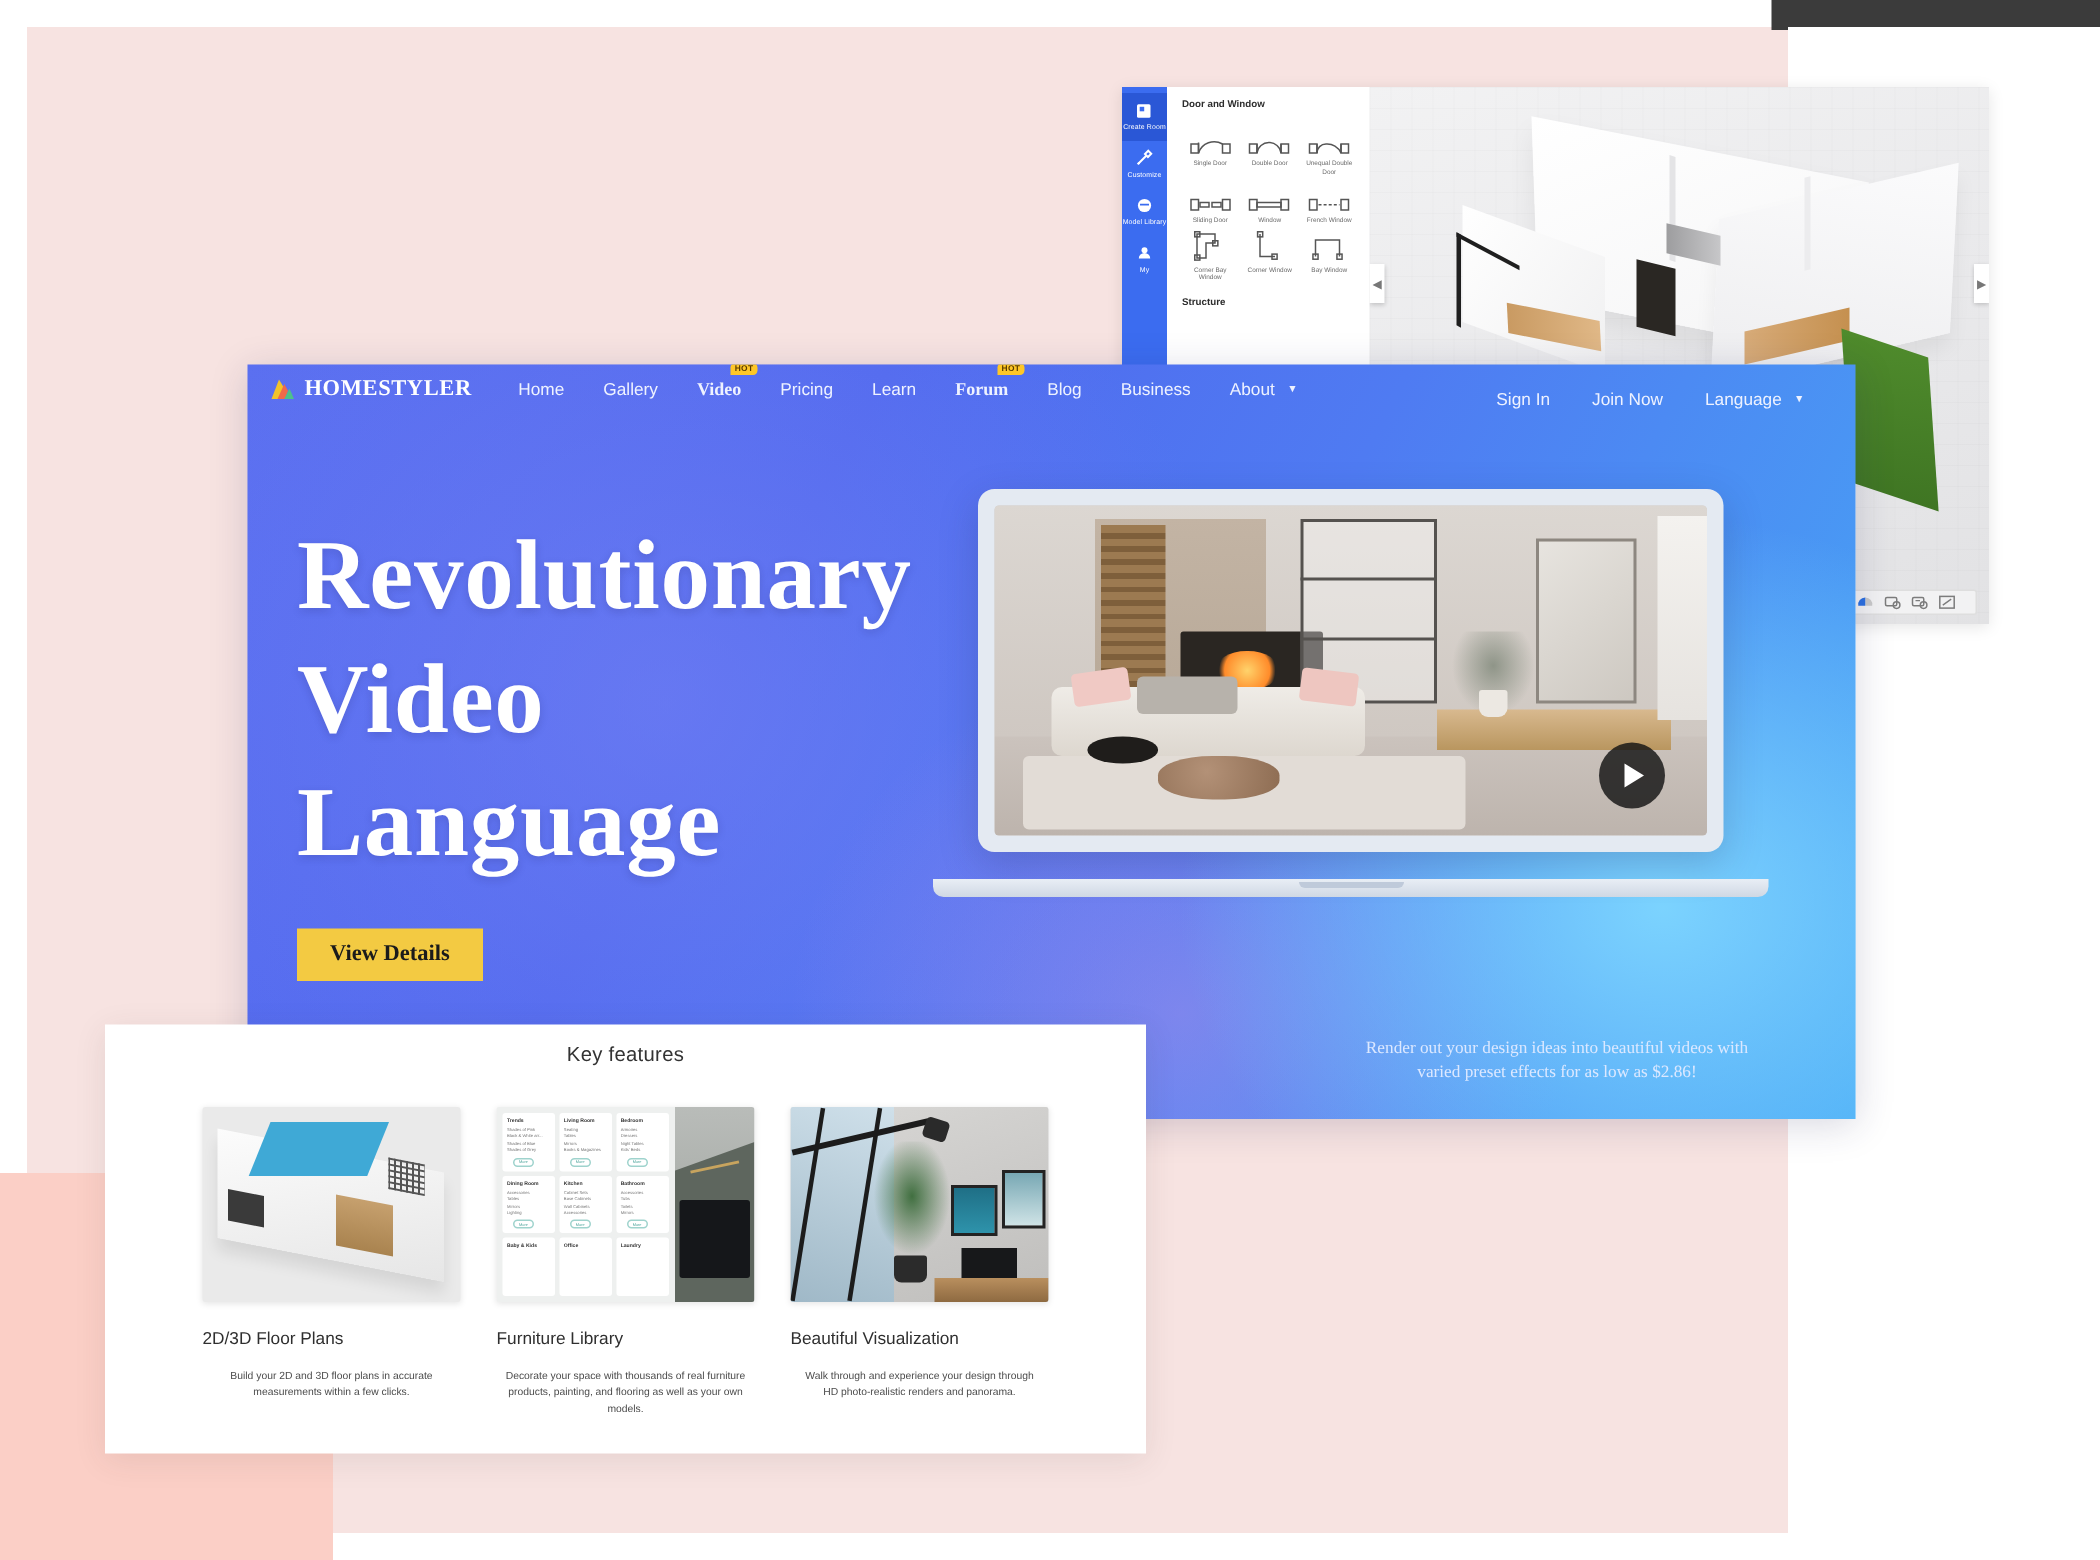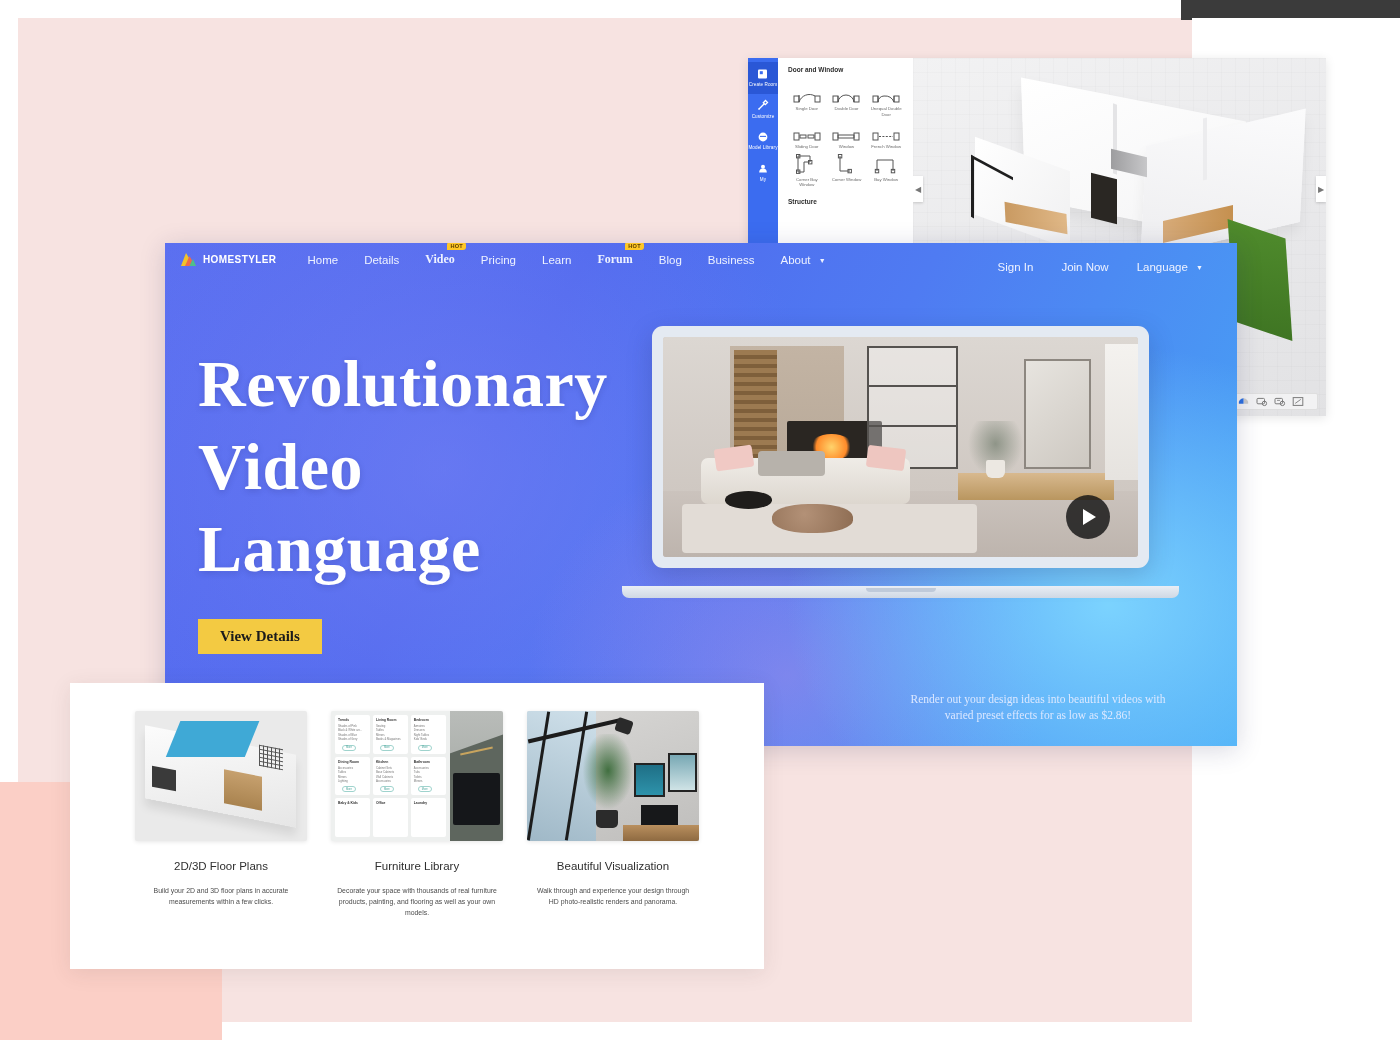--- a/index.html
+++ b/index.html
@@ -128,21 +128,21 @@
       radial-gradient(560px 500px at 26% 45%, rgba(120,132,245,.55), rgba(120,132,245,0) 70%),
       linear-gradient(118deg,#5a6ff0 0%,#5069ee 32%,#4f7bf2 58%,#46a8f5 100%);
     box-shadow: 0 4px 24px rgba(40,40,90,.18);
   }
   .nav {
     position:absolute; left:0; top:0; width:100%; height:33px;
     display:flex; align-items:center; padding:0 20px 0 15px;
   }
   .logo { display:flex; align-items:center; gap:6px; margin-right:18px; }
   .logo-mark { width:17px; height:15px; position:relative; }
-  .logo-text { color:#fff; font-size:10px; font-weight:bold; letter-spacing:.4px; }
+  .logo-text { color:#fff; font-size:15px; font-weight:bold; letter-spacing:.4px;font-family:Liberation Serif, serif; }
   .nav-links { display:flex; align-items:center; gap:0; }
   .nav-link {
     position:relative; color:#eef2ff; font-size:11.5px; padding:0 13px; cursor:pointer; white-space:nowrap;
   }
   .nav-link.serif { font-family:"Liberation Serif", serif; font-weight:bold; font-size:12px; }
   .hot-badge {
     position:absolute; top:-10px; right:2px;
     background:#ffc727; color:#5a3c00; font-size:5.6px; font-weight:bold;
     border-radius:3px 3px 3px 0; padding:1px 3px; letter-spacing:.2px;
     font-family:"Liberation Sans", sans-serif;
@@ -228,21 +228,21 @@
   }
   .features-title {
     text-align:center; font-size:13.5px; color:#333; padding-top:12px; letter-spacing:.2px;
   }
   .cards { display:flex; justify-content:center; gap:24px; padding:28px 24px 0; }
   .card { width:172px; }
   .card-img {
     width:172px; height:130px; border-radius:2px; overflow:hidden; position:relative;
     background:#eceaea; box-shadow:0 1px 4px rgba(0,0,0,.10);
   }
-  .card-title { text-align:center; font-size:11.5px; color:#2f2f2f; margin-top:19px; }
+  .card-title { text-align:left; font-size:11.5px; color:#2f2f2f; margin-top:19px; }
   .card-desc { text-align:center; font-size:6.9px; color:#4b4b4b; line-height:1.6; margin-top:13px; padding:0 5px; }
 
   
   .c1 { background:#eaeaea; }
   .c1 .pool { position:absolute; left:22%; top:8%; width:46%; height:28%; background:#3fa9d6; transform: skewX(-22deg); }
   .c1 .slab { position:absolute; left:6%; top:22%; width:88%; height:56%; background:linear-gradient(160deg,#fcfcfc,#e6e6e6); transform: skewY(11deg); box-shadow:0 8px 10px rgba(0,0,0,.09); }
   .c1 .wood1 { position:absolute; left:52%; top:48%; width:22%; height:26%; background:linear-gradient(#c6a06e,#a9834f); transform: skewY(11deg); }
   .c1 .room-d { position:absolute; left:10%; top:44%; width:14%; height:16%; background:#3a3a3a; transform: skewY(11deg); }
   .c1 .grid { position:absolute; left:72%; top:28%; width:14%; height:16%; background:repeating-linear-gradient(#555 0 1px,transparent 1px 4px),repeating-linear-gradient(90deg,#555 0 1px,transparent 1px 4px); transform: skewY(11deg); }
 
@@ -493,21 +493,21 @@
             <path d="M1 14 L6 1 L9 6 L6.5 14 z" fill="#f2c32a"></path>
             <path d="M5 14 L9.5 4 L12 8.5 L10 14 z" fill="#ef6a4a"></path>
             <path d="M9.5 14 L13 7 L16 14 z" fill="#4ec08a"></path>
           </svg>
         </div>
         <div class="logo-text">HOMESTYLER</div>
       </div>
 
       <div class="nav-links">
         <div class="nav-link"><span>Home</span></div>
-        <div class="nav-link"><span>Details</span></div>
+        <div class="nav-link"><span>Gallery</span></div>
         <div class="nav-link serif">
           <span>Video</span>
           <span class="hot-badge">HOT</span>
         </div>
         <div class="nav-link"><span>Pricing</span></div>
         <div class="nav-link"><span>Learn</span></div>
         <div class="nav-link serif">
           <span>Forum</span>
           <span class="hot-badge">HOT</span>
         </div>
@@ -569,20 +569,21 @@
           </div>
         </div>
       </div>
       <div class="laptop-base">
         <div class="laptop-notch"></div>
       </div>
     </div>
   </div>
 
   <div class="features">
+    <div class="features-title">Key features</div>
 
     <div class="cards">
 
       <div class="card">
         <div class="card-img c1">
           <div class="slab"></div>
             <div class="pool"></div>
             <div class="wood1"></div>
           <div class="room-d"></div>
             <div class="grid"></div>

